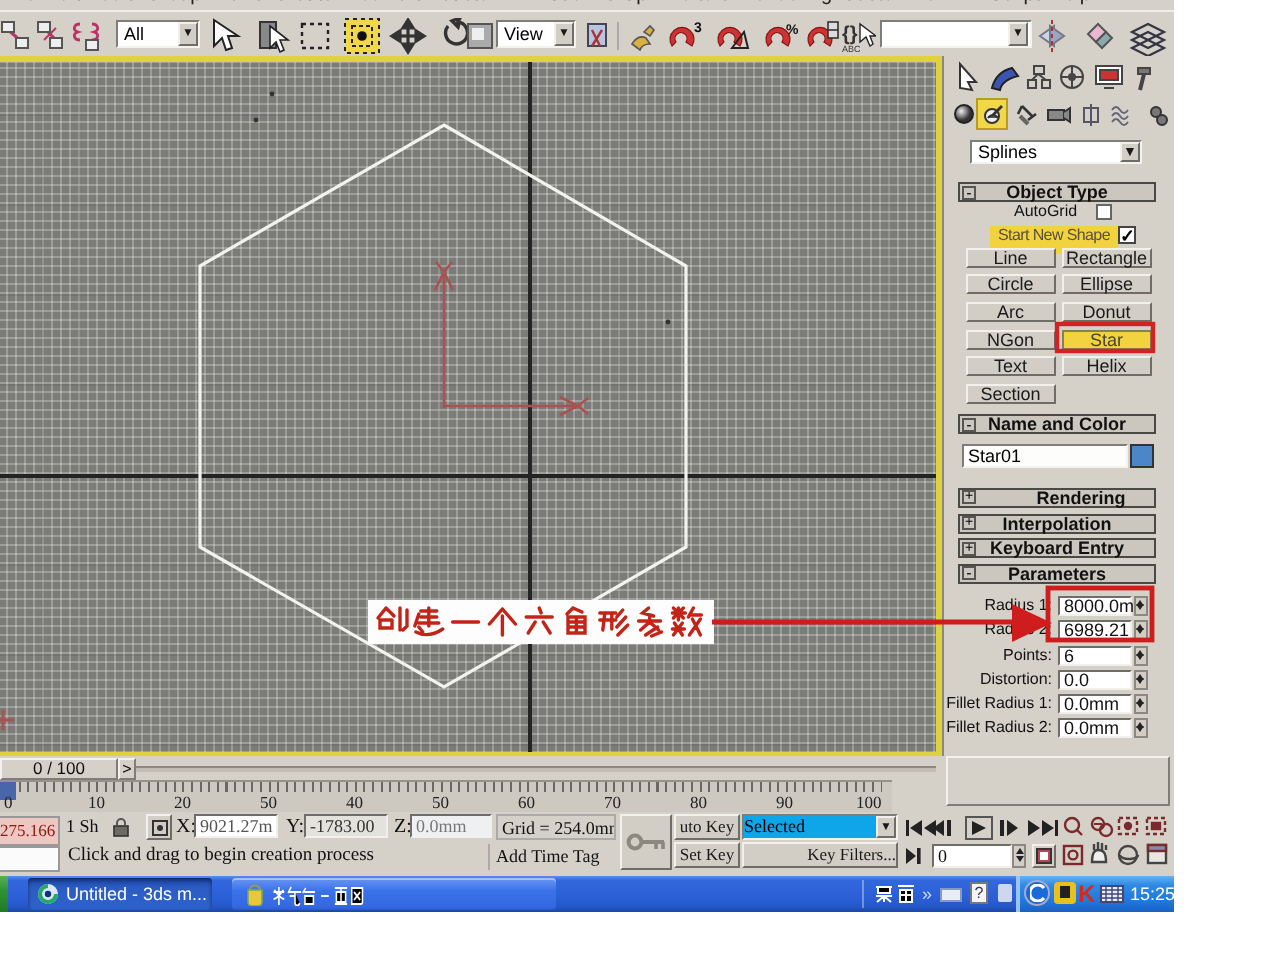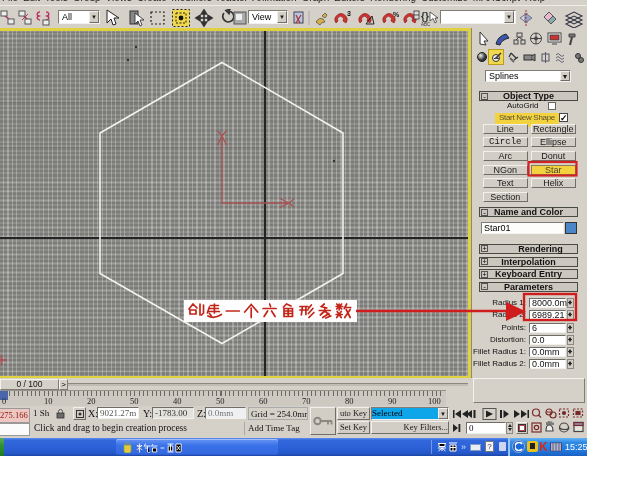--- a/index.html
+++ b/index.html
@@ -229,21 +229,21 @@
       <div class="abs btn" style="left:88px;top:43px;width:10px;height:10px;line-height:9px;font-size:7px;">▼</div>
 
       <div class="abs hdr" style="left:7px;top:63px;width:99px;height:10px;">Object Type</div>
       <div class="abs" style="left:9px;top:64.5px;width:7px;height:7px;border:1px solid #555;font-size:8px;line-height:5px;text-align:center;background:#cbc7bf;">-</div>
       <div class="abs lbl" style="left:35px;top:73px;">AutoGrid</div>
       <div class="abs" style="left:76px;top:73.5px;width:8px;height:8px;background:#fff;border:1px solid #666;"></div>
       <div class="abs" style="left:23px;top:85px;width:64px;height:14px;background:#f2d23e;font-size:8px;line-height:9px;color:#5a5238;text-align:center;white-space:nowrap;letter-spacing:-0.3px;">Start New Shape</div>
       <div class="abs" style="left:87px;top:84.5px;width:9px;height:9px;background:#fff;border:1px solid #444;font-size:9px;line-height:8px;font-weight:bold;text-align:center;">✓</div>
       <div class="abs btn" style="left:11px;top:95.5px;width:44.5px;height:10px;">Line</div>
       <div class="abs btn" style="left:59px;top:95.5px;width:44.5px;height:10px;">Rectangle</div>
-      <div class="abs btn" style="left:11px;top:109.2px;width:44.5px;height:10px;font-family:Liberation Mono, monospace;">Circle</div>
+      <div class="abs btn" style="left:11px;top:109.2px;width:44.5px;height:10px;">Circle</div>
       <div class="abs btn" style="left:59px;top:109.2px;width:44.5px;height:10px;">Ellipse</div>
       <div class="abs btn" style="left:11px;top:122.9px;width:44.5px;height:10px;">Arc</div>
       <div class="abs btn" style="left:59px;top:122.9px;width:44.5px;height:10px;">Donut</div>
       <div class="abs btn" style="left:11px;top:136.6px;width:44.5px;height:10px;">NGon</div>
       <div class="abs" style="left:59px;top:136.6px;width:44.5px;height:10px;background:#f2d23e;border:1px solid #8a8057;font-size:9px;color:#4a4432;text-align:center;line-height:8px;">Star</div>
       <div class="abs btn" style="left:11px;top:150.3px;width:44.5px;height:10px;">Text</div>
       <div class="abs btn" style="left:59px;top:150.3px;width:44.5px;height:10px;">Helix</div>
       <div class="abs btn" style="left:11px;top:164px;width:44.5px;height:10px;">Section</div>
 
       <div class="abs hdr" style="left:7px;top:179px;width:99px;height:10px;">Name and Color</div>
@@ -397,20 +397,29 @@
         </svg>
       </div>
     </div>
   </div>
 
   <div class="abs" id="taskbar" style="left:0;top:438px;width:587px;height:18px;
        background:linear-gradient(to bottom,#5c8ef0 0%,#3268dc 12%,#2c60d8 55%,#2458c8 85%,#1c46a8 100%);overflow:hidden;">
 
     <div class="abs" style="left:0;top:0;width:4px;height:18px;background:linear-gradient(to bottom,#5cac58,#2f9433 40%,#1d7a24);"></div>
 
+    <div class="abs" style="left:14px;top:1px;width:92px;height:16px;border-radius:2px;
+         background:linear-gradient(to bottom,#1c48a8,#2b5cc4 30%,#2e62cc);box-shadow:inset 0 1px 2px rgba(0,0,20,.5);">
+      <svg class="abs" style="left:4px;top:2px;" width="12" height="12" viewBox="0 0 12 12">
+        <circle cx="6" cy="6" r="5" fill="#d8e8f8"></circle>
+          <path d="M6 2 a4 4 0 1 0 4 4" fill="none" stroke="#2a6" stroke-width="2"></path>
+          <circle cx="6" cy="6" r="1.6" fill="#137"></circle>
+      </svg>
+      <div class="abs" style="left:19px;top:2.5px;font-size:9px;color:#fff;white-space:nowrap;">Untitled - 3ds m...</div>
+    </div>
 
     <div class="abs" style="left:116px;top:1px;width:162px;height:16px;border-radius:2px;
          background:linear-gradient(to bottom,#6a96f4,#3a72e8 40%,#3468e0 90%,#2c58c8);box-shadow:inset 0 1px 0 rgba(255,255,255,.4);">
       <svg class="abs" style="left:6px;top:2px;" width="11" height="12" viewBox="0 0 11 12">
         <path d="M2 4 h7 v6 a2 2 0 0 1 -2 2 h-3 a2 2 0 0 1 -2 -2 z" fill="#e8c73a" stroke="#7a5" stroke-width="0.8"></path>
         <path d="M3 4 c0 -3 5 -3 5 0" fill="none" stroke="#995" stroke-width="1"></path>
       </svg>
       <svg class="abs" style="left:20px;top:4px;" width="46" height="10" viewBox="0 0 60 10" preserveAspectRatio="none">
         <g stroke="#fff" stroke-width="1">
           <path d="M4.5 0.5 v9 M1 3 h7 M1 6.5 c2 0 5 -3 6.5 -4.5 M8 6.5 c-2 0 -5 -3 -6.5 -4.5"></path>

